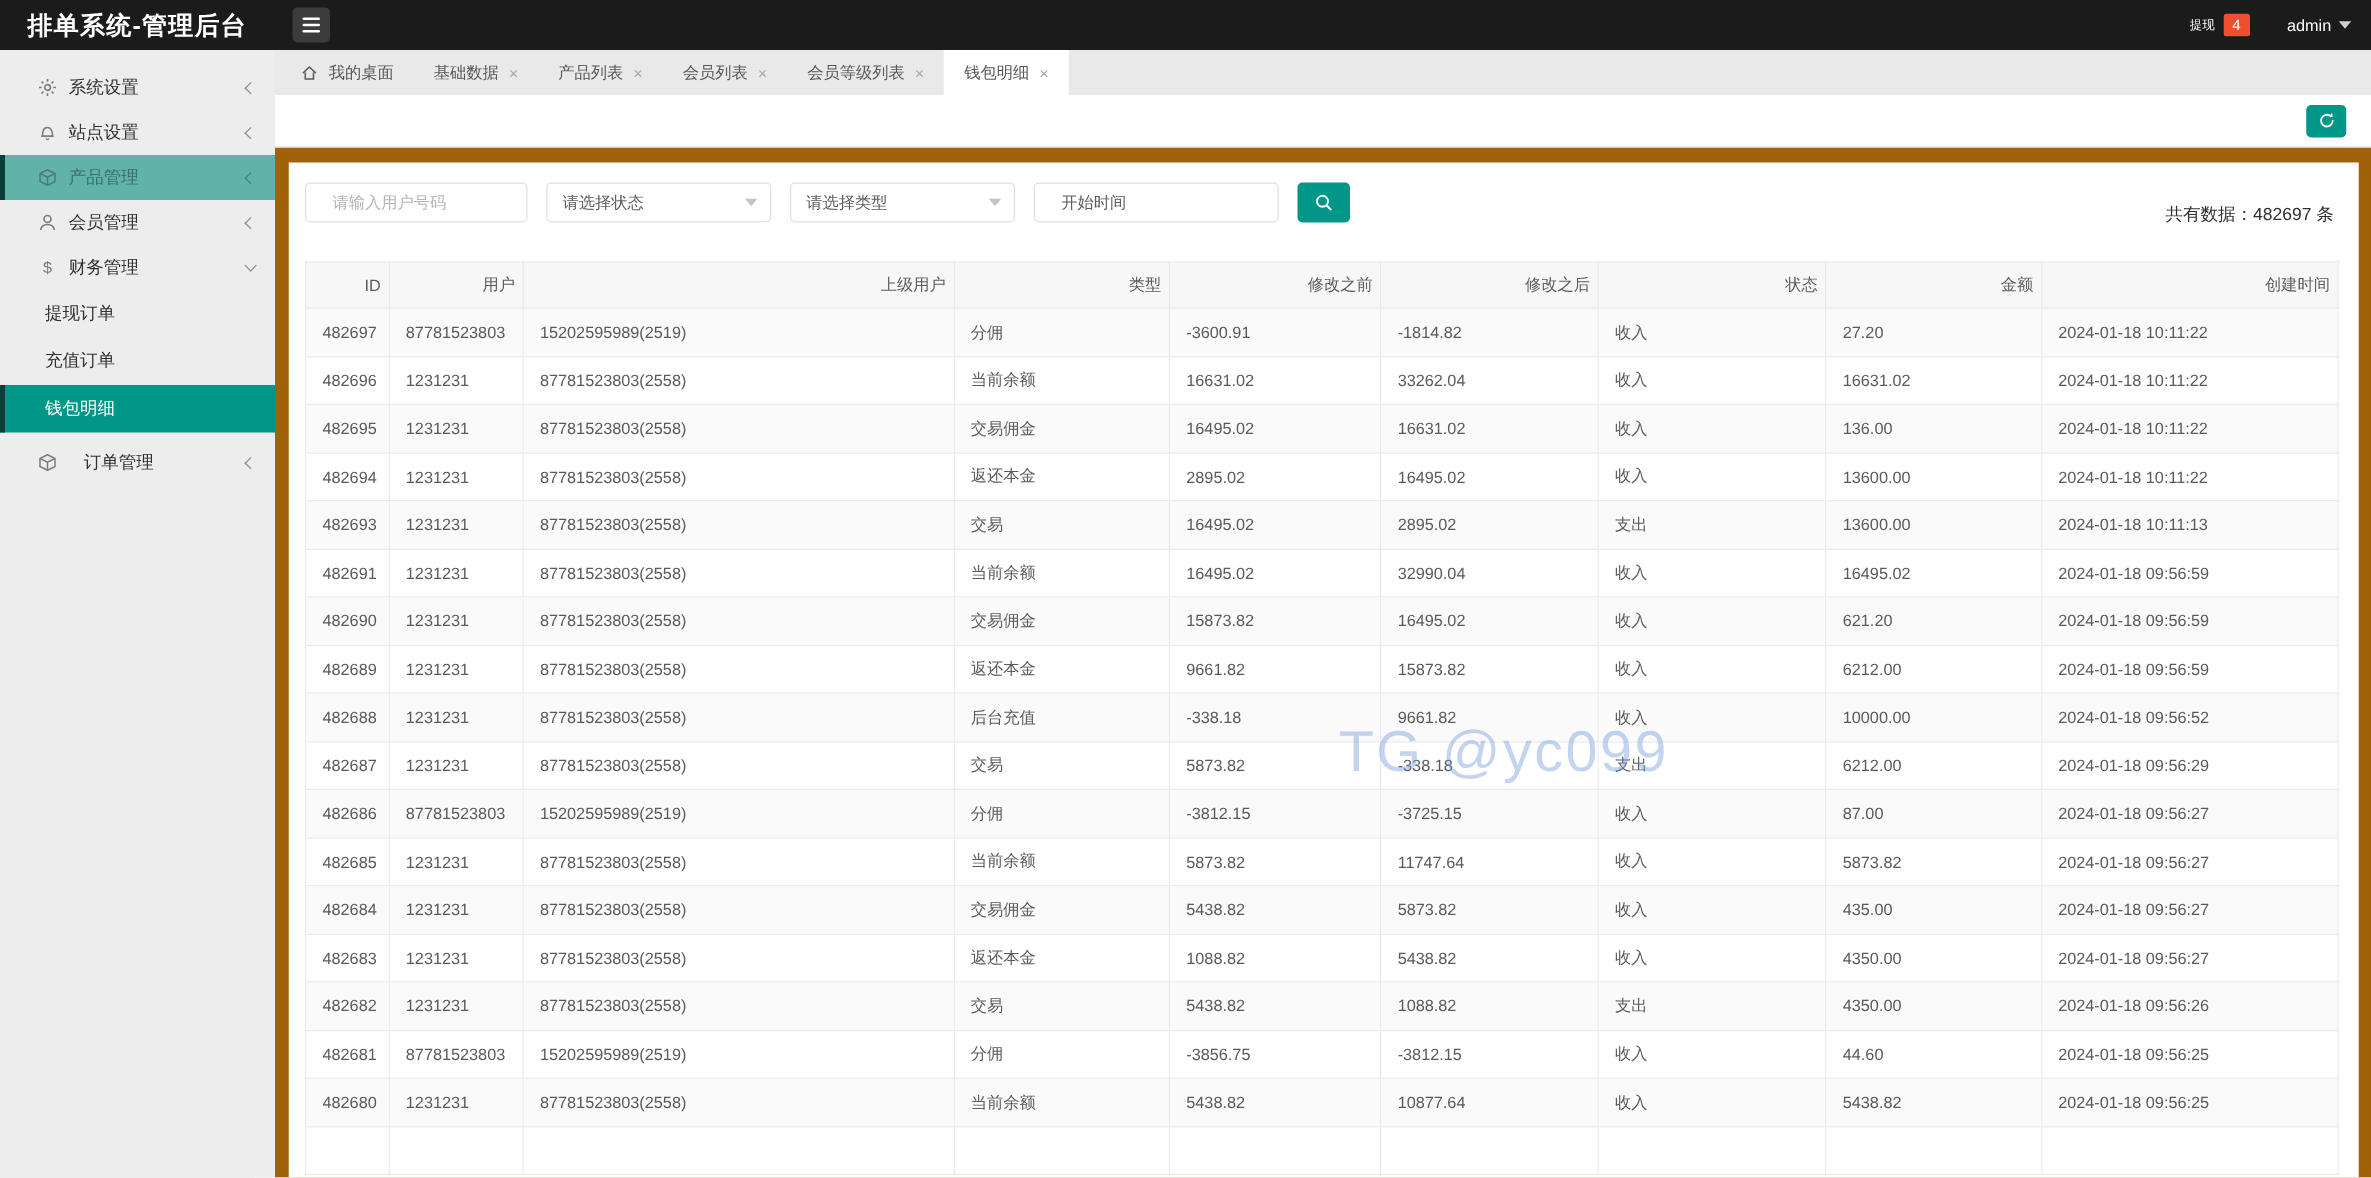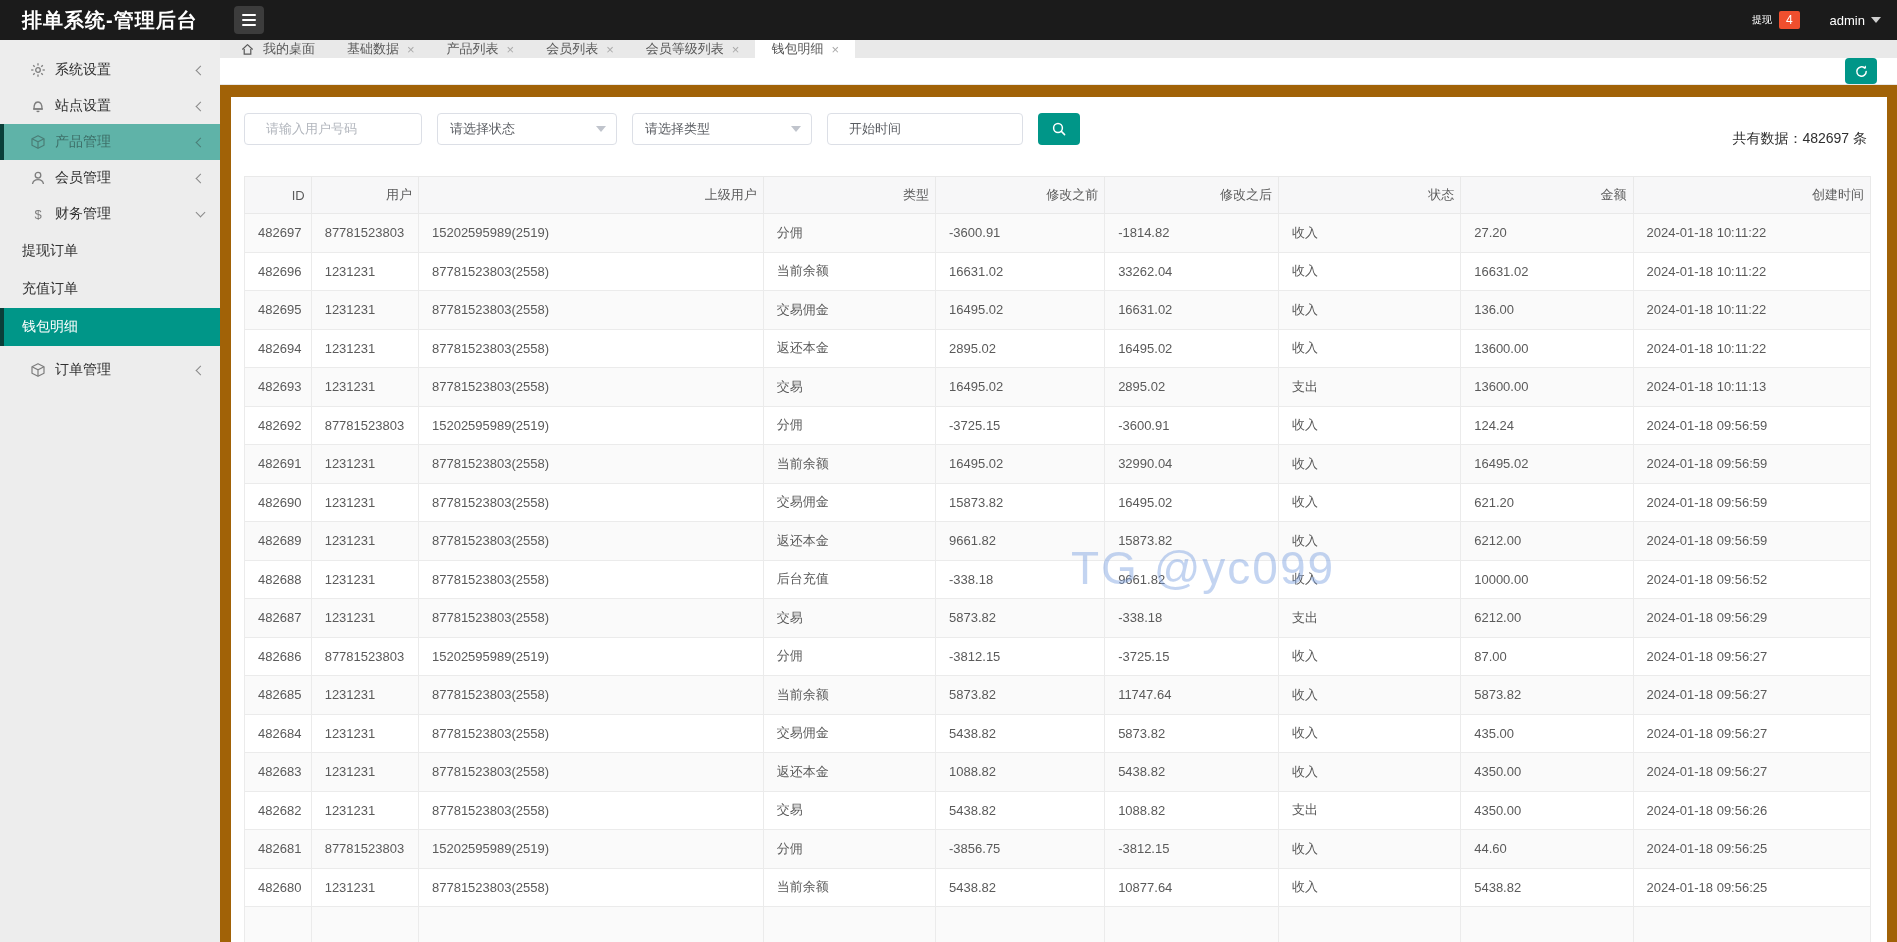--- a/index.html
+++ b/index.html
@@ -27,24 +27,24 @@
   .side-item { height:36px; display:flex; align-items:center; padding:0 16px 0 25px; color:#303030;
                font-size:14px; cursor:pointer; border-left:4px solid transparent; position:relative; }
   .side-item .icn { width:17px; height:17px; margin-right:9px; color:#7d7d7d; flex-shrink:0; display:flex; align-items:center; justify-content:center; }
   .side-item .lbl { flex:1; }
   .chev { width:7px; height:7px; border-right:1.5px solid #8a8a8a; border-bottom:1.5px solid #8a8a8a; flex-shrink:0; }
   .chev.left { transform:rotate(135deg); }
   .chev.down { transform:rotate(45deg); margin-top:-3px; }
   .side-item.highlight { background:#5fb3a8; border-left-color:#0a3f39; color:#3d6f68; }
   .side-item.highlight .icn { color:#4a7d76; }
   .side-item.highlight .chev { border-color:#4a7d76; }
-  .sub-item { height:38px; display:flex; align-items:center; padding-left:18px; font-size:14px; color:#303030;
+  .sub-item { height:38px; display:flex; align-items:center; padding-left:32px; font-size:14px; color:#303030;
               cursor:pointer; border-left:4px solid transparent; }
   .sub-item.active { background:#009688; color:#ffffff; border-left-color:#0a3f39; }
-  .side-group-gap { margin-top:6px; }
+  .side-group-gap { margin-top:6px;gap:12px; }
 
   
   .main { flex:1; min-width:0; display:flex; flex-direction:column; background:#a16207; }
 
   .tabbar { height:36px; background:#e9e9e9; display:flex; align-items:stretch; padding-left:4px; }
   .tab { display:flex; align-items:center; gap:8px; padding:0 16px; font-size:13px; color:#575757; cursor:pointer; white-space:nowrap; }
   .tab.active { background:#ffffff; }
   .tab .close-x { color:#a9a9a9; font-size:13px; line-height:1; cursor:pointer; }
   .tab .home-ic { display:flex; align-items:center; }
 
@@ -325,31 +325,20 @@
               <td>1231231</td>
               <td>87781523803(2558)</td>
               <td>交易</td>
               <td>16495.02</td>
               <td>2895.02</td>
               <td>支出</td>
               <td>13600.00</td>
               <td>2024-01-18 10:11:13</td>
             </tr>
             <tr>
-              <td>482692</td>
-              <td>87781523803</td>
-              <td>15202595989(2519)</td>
-              <td>分佣</td>
-              <td>-3725.15</td>
-              <td>-3600.91</td>
-              <td>收入</td>
-              <td>124.24</td>
-              <td>2024-01-18 09:56:59</td>
-            </tr>
-            <tr>
               <td>482691</td>
               <td>1231231</td>
               <td>87781523803(2558)</td>
               <td>当前余额</td>
               <td>16495.02</td>
               <td>32990.04</td>
               <td>收入</td>
               <td>16495.02</td>
               <td>2024-01-18 09:56:59</td>
             </tr>

